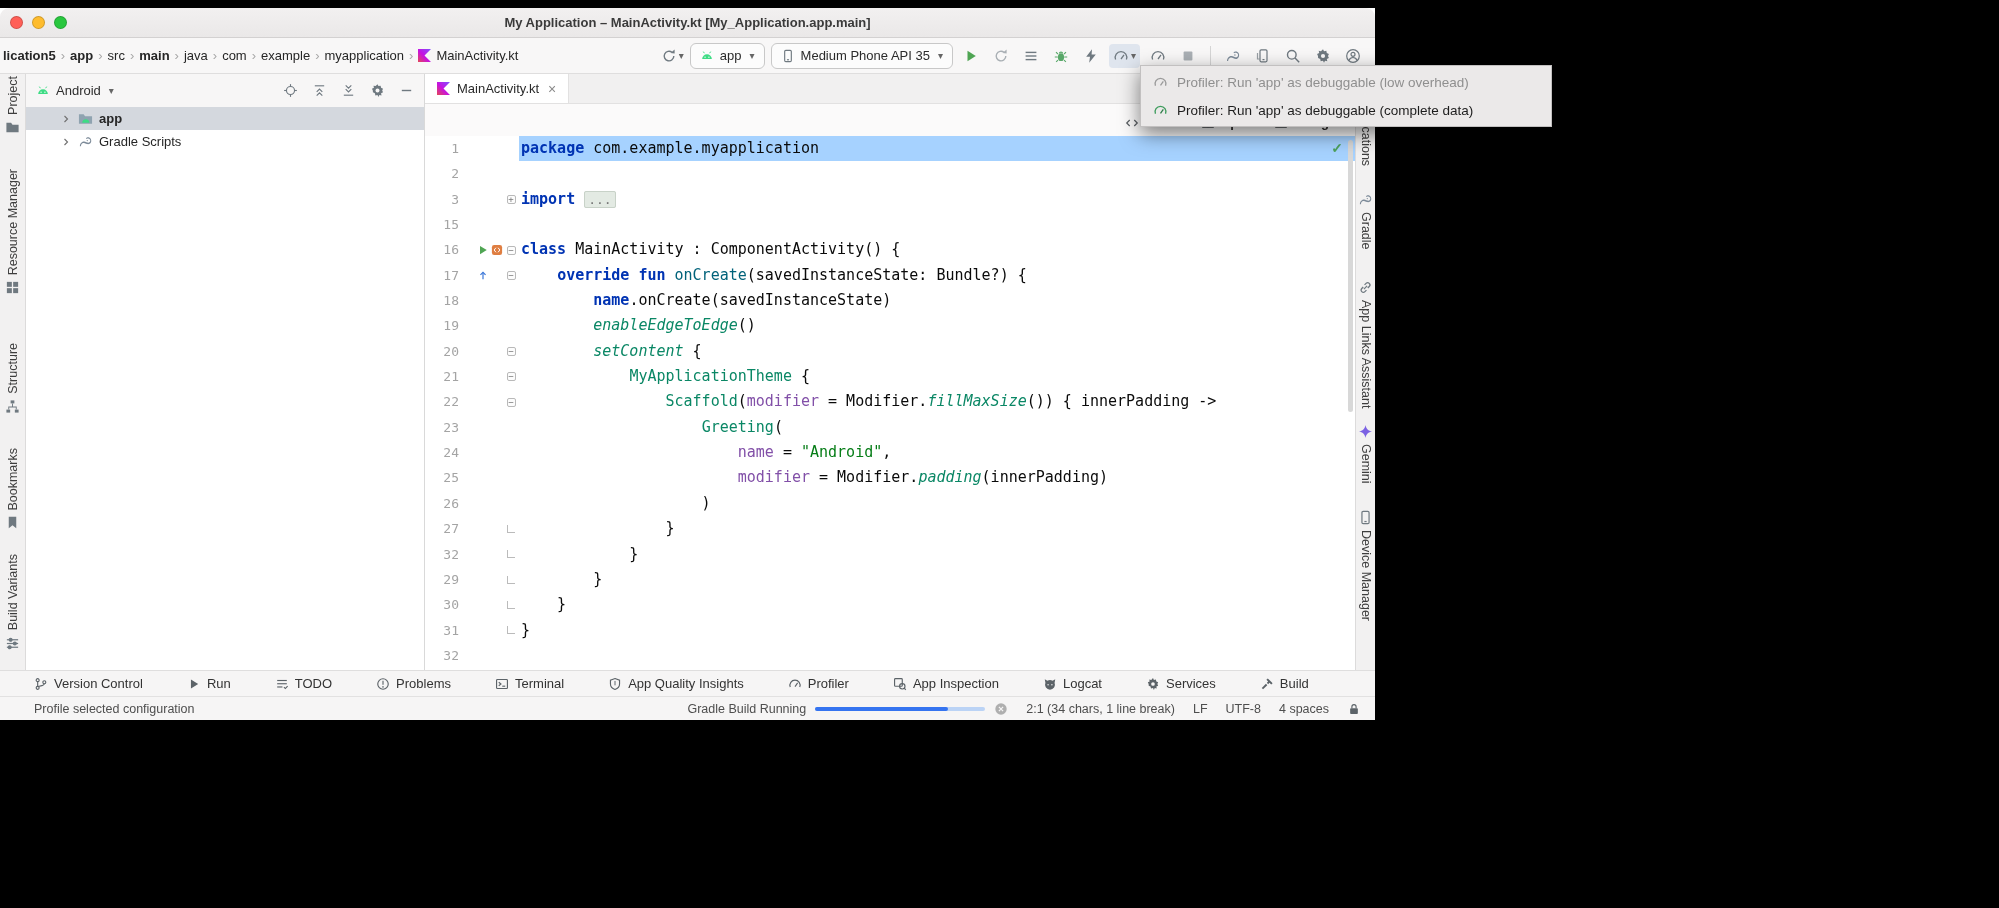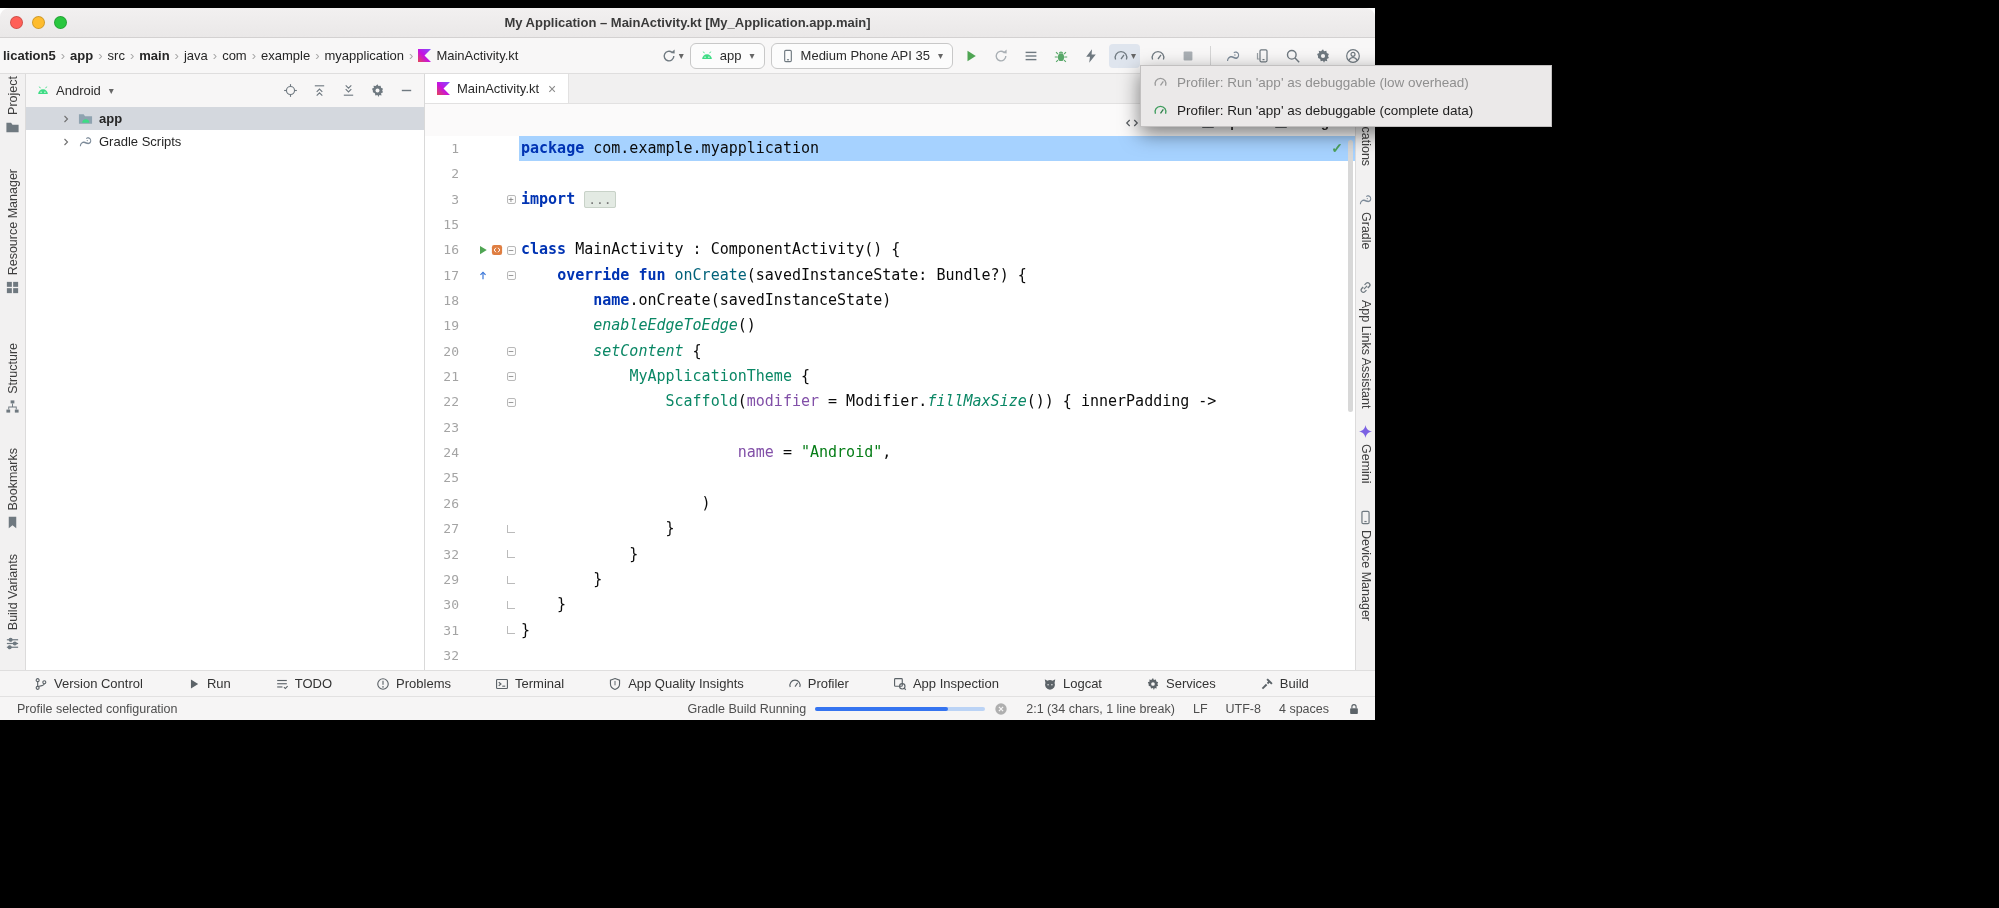--- a/index.html
+++ b/index.html
@@ -120,21 +120,21 @@
   
   .toolbar-bottom { height:26px; border-top:1px solid #DFDEDE; background:#F6F5F5;
                     display:flex; align-items:center; gap:44px; padding-left:34px;
                     font-size:13px; color:#333; }
   .tool-btn { display:flex; align-items:center; gap:6px; }
   .tool-btn .icon { width:14px; height:14px; color:#5C6368; }
 
   
   .statusbar { height:24px; border-top:1px solid #E2E1E1; background:#F6F5F5;
                display:flex; align-items:center; font-size:12.5px; color:#4E4E4E;
-               padding:0 14px 0 17px; gap:18px;text-align:center; }
+               padding:0 14px 0 34px; gap:18px;text-align:center; }
   .sb-spacer { flex:1; }
   .sb-progress { display:flex; align-items:center; gap:9px; }
   .ptrack { width:170px; height:4px; border-radius:2px; background:#BBD3F5; position:relative; }
   .pfill { position:absolute; left:0; top:0; bottom:0; border-radius:2px;
            background:var(--accent-blue,#3574F0); }
   .sb-ic { width:14px; height:14px; display:inline-flex; color:#5C6368; }
 
   
   .popup { position:absolute; left:1140px; top:57px; width:412px; background:#EBE9E9;
            border:1px solid #C2C0C0; box-shadow:0 7px 20px rgba(0,0,0,.5); z-index:60;
@@ -606,31 +606,33 @@
               <span class="lgut"></span>
               <span class="lfold">
                 <span class="fm">−</span>
               </span>
               <span class="lcode"><span class="tk-p">                </span><span class="tk-c">Scaffold</span><span class="tk-p">(</span><span class="tk-n">modifier</span><span class="tk-p"> = Modifier.</span><span class="tk-e">fillMaxSize</span><span class="tk-p">()) { innerPadding -&gt;</span></span>
             </div>
             <div class="crow">
               <span class="lnum">23</span>
               <span class="lgut"></span>
               <span class="lfold"></span>
+              <span class="lcode"><span class="tk-p">                    </span><span class="tk-c">Greeting</span><span class="tk-p">(</span></span>
             </div>
             <div class="crow">
               <span class="lnum">24</span>
               <span class="lgut"></span>
               <span class="lfold"></span>
               <span class="lcode"><span class="tk-p">                        </span><span class="tk-n">name</span><span class="tk-p"> = </span><span class="tk-s">"Android"</span><span class="tk-p">,</span></span>
             </div>
             <div class="crow">
               <span class="lnum">25</span>
               <span class="lgut"></span>
               <span class="lfold"></span>
+              <span class="lcode"><span class="tk-p">                        </span><span class="tk-n">modifier</span><span class="tk-p"> = Modifier.</span><span class="tk-e">padding</span><span class="tk-p">(innerPadding)</span></span>
             </div>
             <div class="crow">
               <span class="lnum">26</span>
               <span class="lgut"></span>
               <span class="lfold"></span>
               <span class="lcode"><span class="tk-p">                    )</span></span>
             </div>
             <div class="crow">
               <span class="lnum">27</span>
               <span class="lgut"></span>

